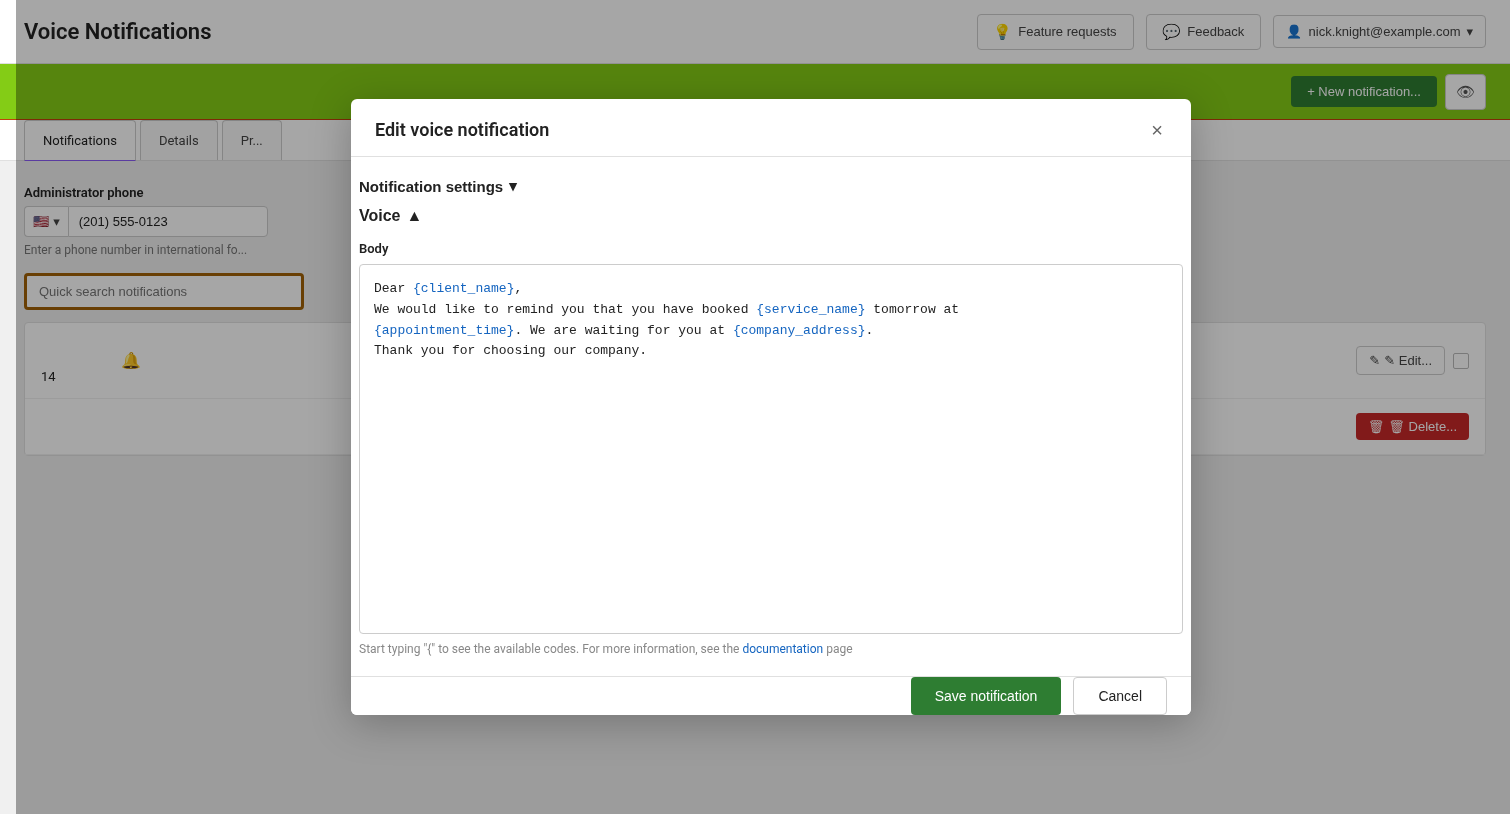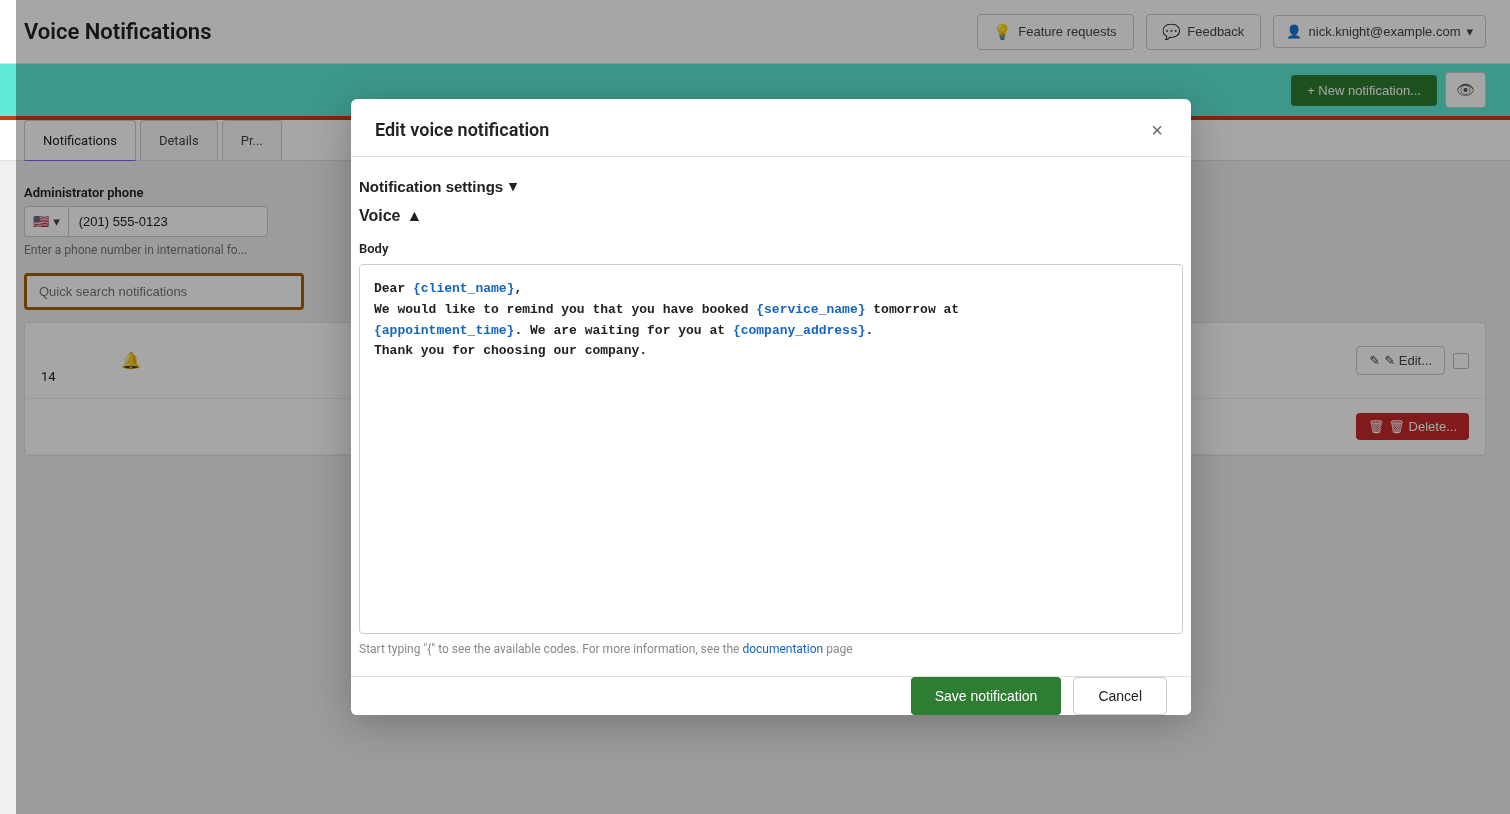--- a/index.html
+++ b/index.html
@@ -66,22 +66,22 @@
       border: 1px solid #ccc;
       border-radius: 4px;
       background: #fff;
       cursor: pointer;
       font-size: 13px;
       color: #444;
     }
 
     .sub-bar {
       height: 56px;
-      background: #5eead4;
-      border-bottom: 4px solid #c2410c;
+      background: #84cc16;
+      border-bottom: 1px solid #c2410c;
       display: flex;
       align-items: center;
       padding: 0 24px;
       justify-content: flex-end;
       gap: 8px;
     }
 
     .green-btn {
       background: #2e7d32;
       color: #fff;
@@ -365,21 +365,20 @@
       border: 1px solid #ccc;
       border-radius: 4px;
       padding: 14px;
       font-family: 'Courier New', Courier, monospace;
       font-size: 13px;
       line-height: 1.6;
       min-height: 370px;
       background: #fff;
       color: #222;
       white-space: pre-wrap;
-      font-weight: bold;
     }
 
     .body-editor .var-tag {
       color: #1565c0;
     }
 
     .body-hint {
       font-size: 12px;
       color: #888;
       margin-top: 8px;

